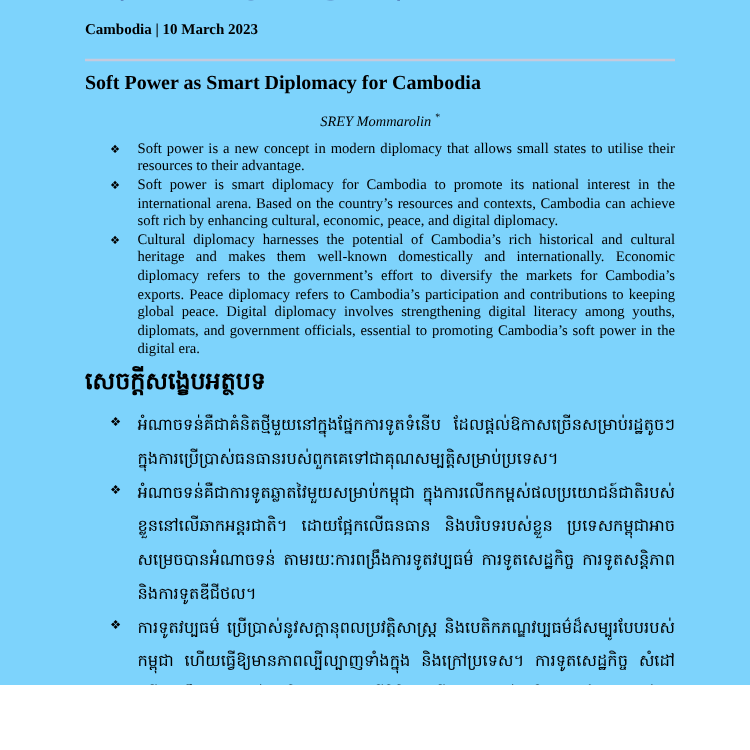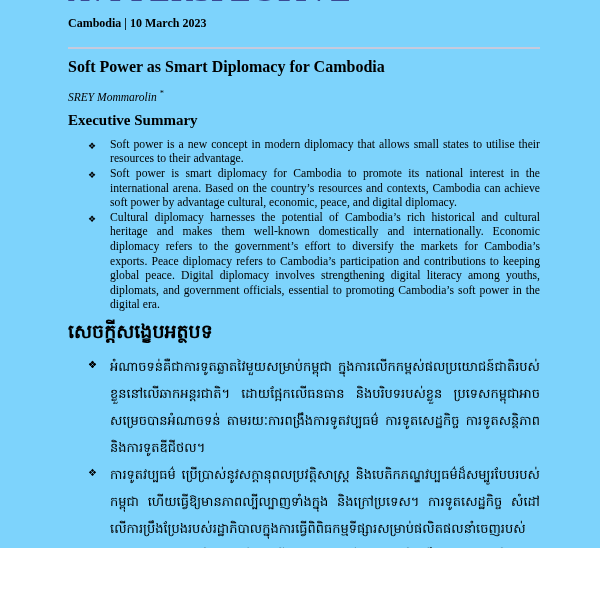--- a/index.html
+++ b/index.html
@@ -15,21 +15,21 @@
   
   .masthead-clip{height:6px;overflow:hidden;}
   .masthead-title{
     display:block;margin-top:-26px;white-space:nowrap;
     font-size:30px;font-weight:bold;letter-spacing:1px;
     color:#3a4a94;
   }
   .dateline{margin-top:10px;font-size:12px;font-weight:bold;}
   .divider{margin-top:16px;border:0;border-top:2px solid #c6cadd;height:0;}
   .article-title{margin-top:0;font-size:16px;font-weight:bold;line-height:20px;}
-  .byline{margin-top:12px;font-size:11.5px;font-style:italic;}
+  .byline{margin-top:12px;font-size:11.5px;font-style:italic;text-align:center;}
   .byline sup{font-size:8px;}
   .h2{margin-top:7px;font-size:15px;font-weight:bold;line-height:20px;}
   ul.bullets{list-style:none;margin:8px 0 0 0;padding:0 0 0 42px;}
   ul.bullets li{
     position:relative;
     font-size:11.7px;line-height:14.6px;
     text-align:justify;
   }
   ul.bullets li .glyph{
     position:absolute;left:-22px;top:1px;
@@ -65,42 +65,42 @@
 
     <hr class="divider">
 
     <div class="article-title">Soft Power as Smart Diplomacy for Cambodia</div>
 
     <div class="byline">
       <span>SREY Mommarolin</span>
       <sup>*</sup>
     </div>
 
-    <div class="h2">Executive Summary</div>
 
     <ul class="bullets">
       <li>
         <span class="glyph">❖</span>
         <span>Soft power is a new concept in modern diplomacy that allows small states to utilise their resources to their advantage.</span>
       </li>
       <li>
         <span class="glyph">❖</span>
-        <span>Soft power is smart diplomacy for Cambodia to promote its national interest in the international arena. Based on the country’s resources and contexts, Cambodia can achieve soft power by advantage cultural, economic, peace, and digital diplomacy.</span>
+        <span>Soft power is smart diplomacy for Cambodia to promote its national interest in the international arena. Based on the country’s resources and contexts, Cambodia can achieve soft rich by enhancing cultural, economic, peace, and digital diplomacy.</span>
       </li>
       <li>
         <span class="glyph">❖</span>
         <span>Cultural diplomacy harnesses the potential of Cambodia’s rich historical and cultural heritage and makes them well-known domestically and internationally. Economic diplomacy refers to the government’s effort to diversify the markets for Cambodia’s exports. Peace diplomacy refers to Cambodia’s participation and contributions to keeping global peace. Digital diplomacy involves strengthening digital literacy among youths, diplomats, and government officials, essential to promoting Cambodia’s soft power in the digital era.</span>
       </li>
     </ul>
 
     <div class="km km-heading" lang="km">សេចក្តីសង្ខេបអត្ថបទ</div>
 
     <ul class="km km-bullets" lang="km">
       <li>
         <span class="glyph">❖</span>
+        <span>អំណាចទន់គឺជាគំនិតថ្មីមួយនៅក្នុងផ្នែកការទូតទំនើប ដែលផ្តល់ឱកាសច្រើនសម្រាប់រដ្ឋតូចៗ ក្នុងការប្រើប្រាស់ធនធានរបស់ពួកគេទៅជាគុណសម្បត្តិសម្រាប់ប្រទេស។</span>
       </li>
       <li>
         <span class="glyph">❖</span>
         <span>អំណាចទន់គឺជាការទូតឆ្លាតវៃមួយសម្រាប់កម្ពុជា ក្នុងការលើកកម្ពស់ផលប្រយោជន៍ជាតិរបស់ខ្លួននៅលើឆាកអន្តរជាតិ។ ដោយផ្អែកលើធនធាន និងបរិបទរបស់ខ្លួន ប្រទេសកម្ពុជាអាចសម្រេចបានអំណាចទន់ តាមរយៈការពង្រឹងការទូតវប្បធម៌ ការទូតសេដ្ឋកិច្ច ការទូតសន្តិភាព និងការទូតឌីជីថល។</span>
       </li>
       <li>
         <span class="glyph">❖</span>
         <span>ការទូតវប្បធម៌ ប្រើប្រាស់នូវសក្តានុពលប្រវត្តិសាស្ត្រ និងបេតិកភណ្ឌវប្បធម៌ដ៏សម្បូរបែបរបស់កម្ពុជា ហើយធ្វើឱ្យមានភាពល្បីល្បាញទាំងក្នុង និងក្រៅប្រទេស។ ការទូតសេដ្ឋកិច្ច សំដៅលើការប្រឹងប្រែងរបស់រដ្ឋាភិបាលក្នុងការធ្វើពិពិធកម្មទីផ្សារសម្រាប់ផលិតផលនាំចេញរបស់កម្ពុជា។ ការទូតសន្តិភាព សំដៅលើការចូលរួមរបស់កម្ពុជាក្នុងកិច្ចប្រឹងប្រែងរក្សាសន្តិភាពជាមួយសហគមន៍អន្តរជាតិ។ ការទូតឌីជីថល គឺជាតម្រូវការក្នុងការពង្រឹងអក្ខរកម្មឌីជីថលដល់យុវជន អ្នកការទូត និងមន្ត្រីរដ្ឋាភិបាល</span>
       </li>
     </ul>

